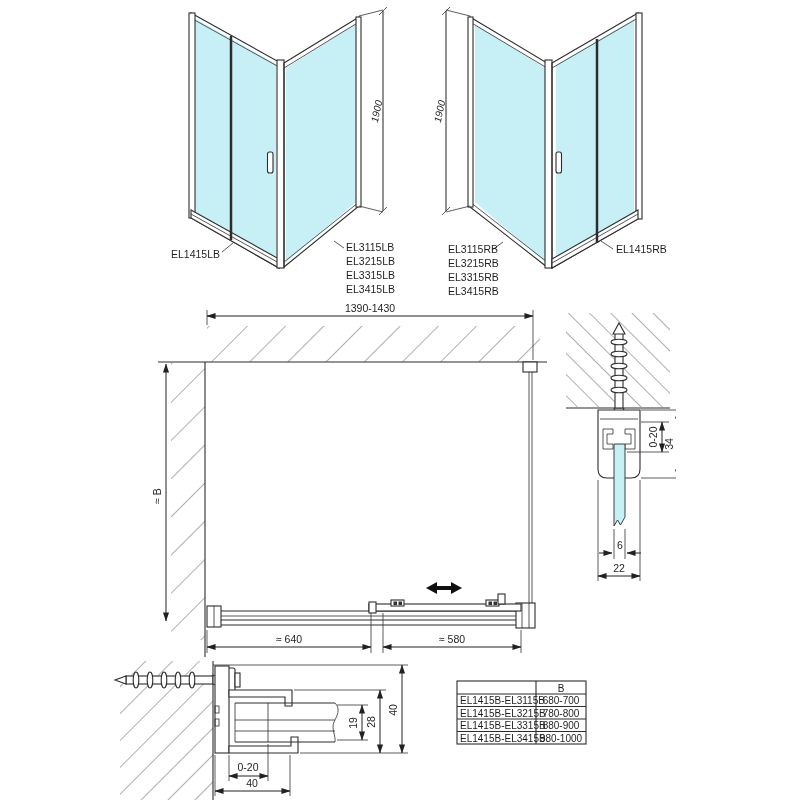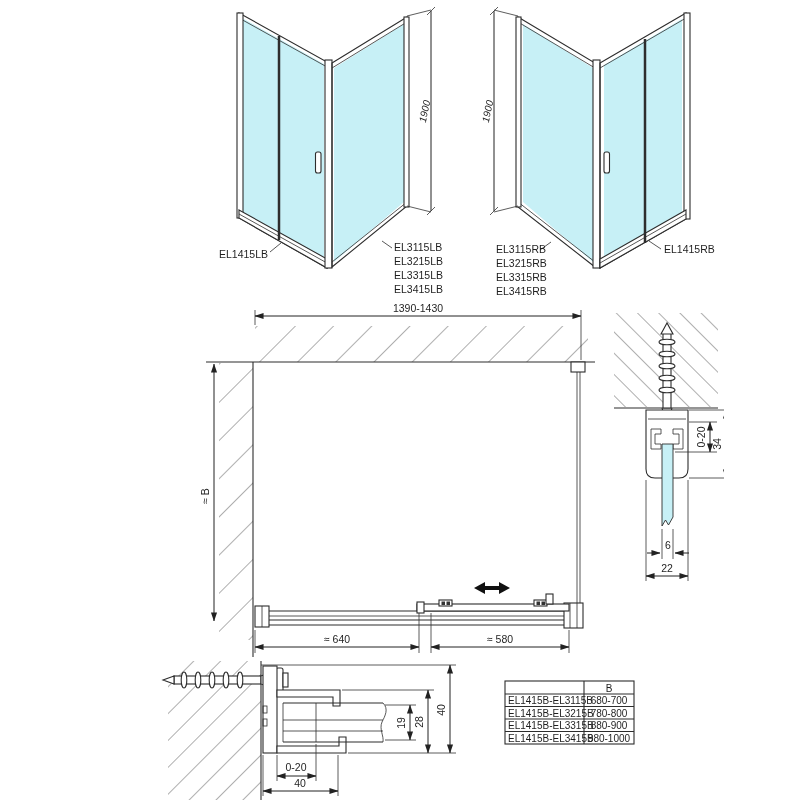--- a/index.html
+++ b/index.html
@@ -1,17 +1,17 @@
 <!DOCTYPE html>
 <html><head>
 <meta charset="utf-8">
 <style>
   html,body{margin:0;padding:0;background:#ffffff;}
   .page{position:relative;width:676px;height:800px;background:#fff;overflow:hidden;
-        font-family:"Liberation Sans",sans-serif;margin-left:48px;}
+        font-family:"Liberation Sans",sans-serif;}
   svg{display:block;}
   svg text{font-family:"Liberation Sans",sans-serif;font-size:10.5px;fill:#1f1f1f;}
   svg text.small{font-size:10px;}
   svg text.iso{font-style:italic;font-size:10px;}
   .ln{stroke:#2d2d2d;stroke-width:1.1;fill:none;}
   .thin{stroke:#2d2d2d;stroke-width:0.8;fill:none;}
   .fillw{fill:#ffffff;stroke:#2d2d2d;stroke-width:1.1;}
   .dim{stroke:#222;stroke-width:1;fill:none;}
   .ext{stroke:#333;stroke-width:0.8;fill:none;}
 </style>

